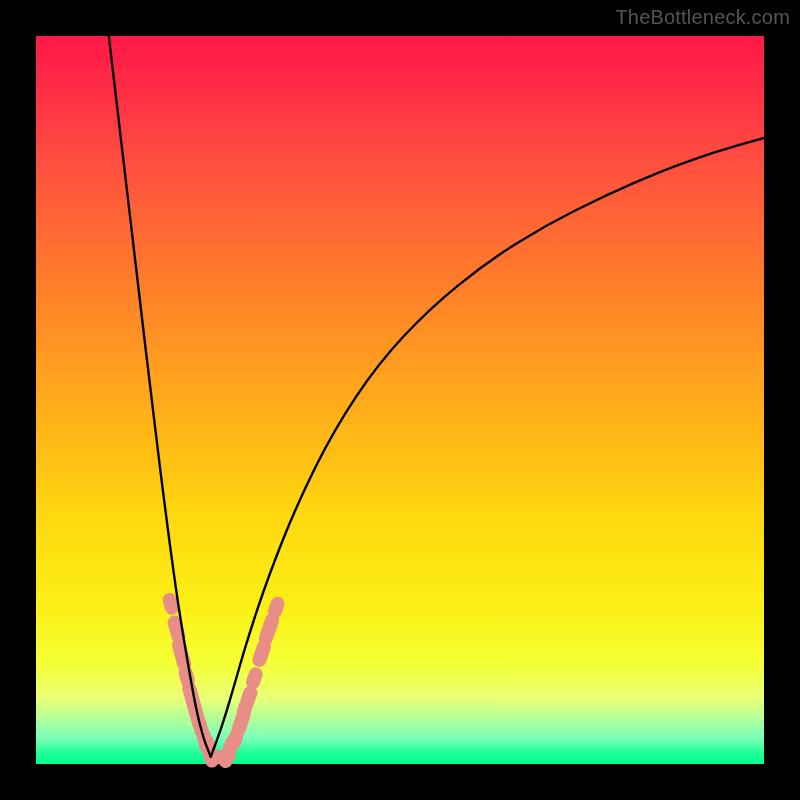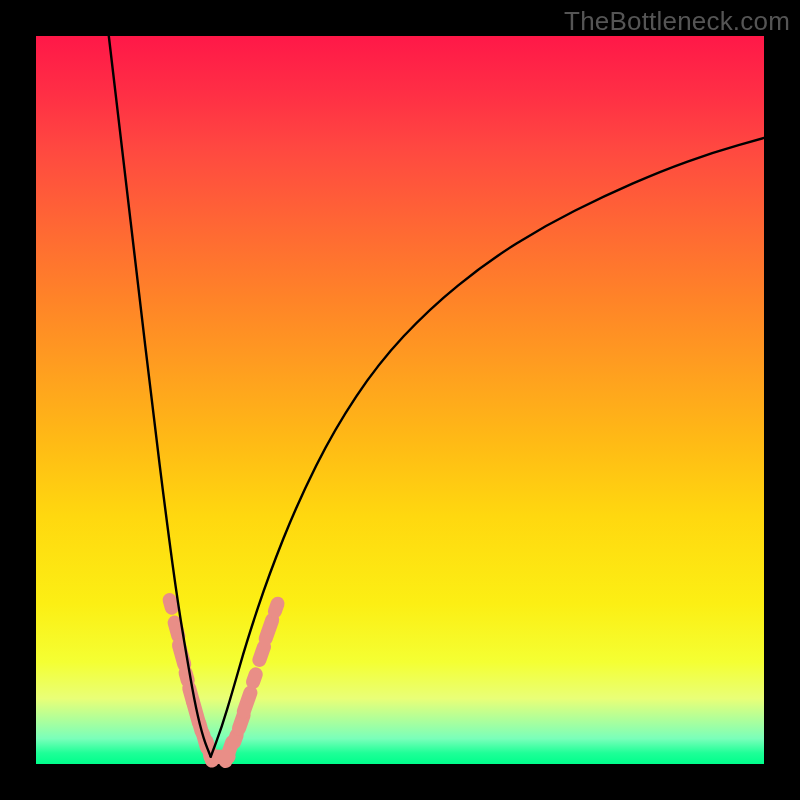--- a/index.html
+++ b/index.html
@@ -41,21 +41,21 @@
       #7affba 96.5%,
       #1eff97 98.5%,
       #00ff8c 100%
     );
   }
   .watermark {
     position: absolute;
     top: 6px;
     right: 10px;
     color: #555;
-    font-size: 26px;
+    font-size: 20px;
     font-weight: 500;
     user-select: none;
     letter-spacing: 0.2px;
   }
   svg.curves {
     position: absolute;
     left: 0;
     top: 0;
     width: 728px;
     height: 728px;

